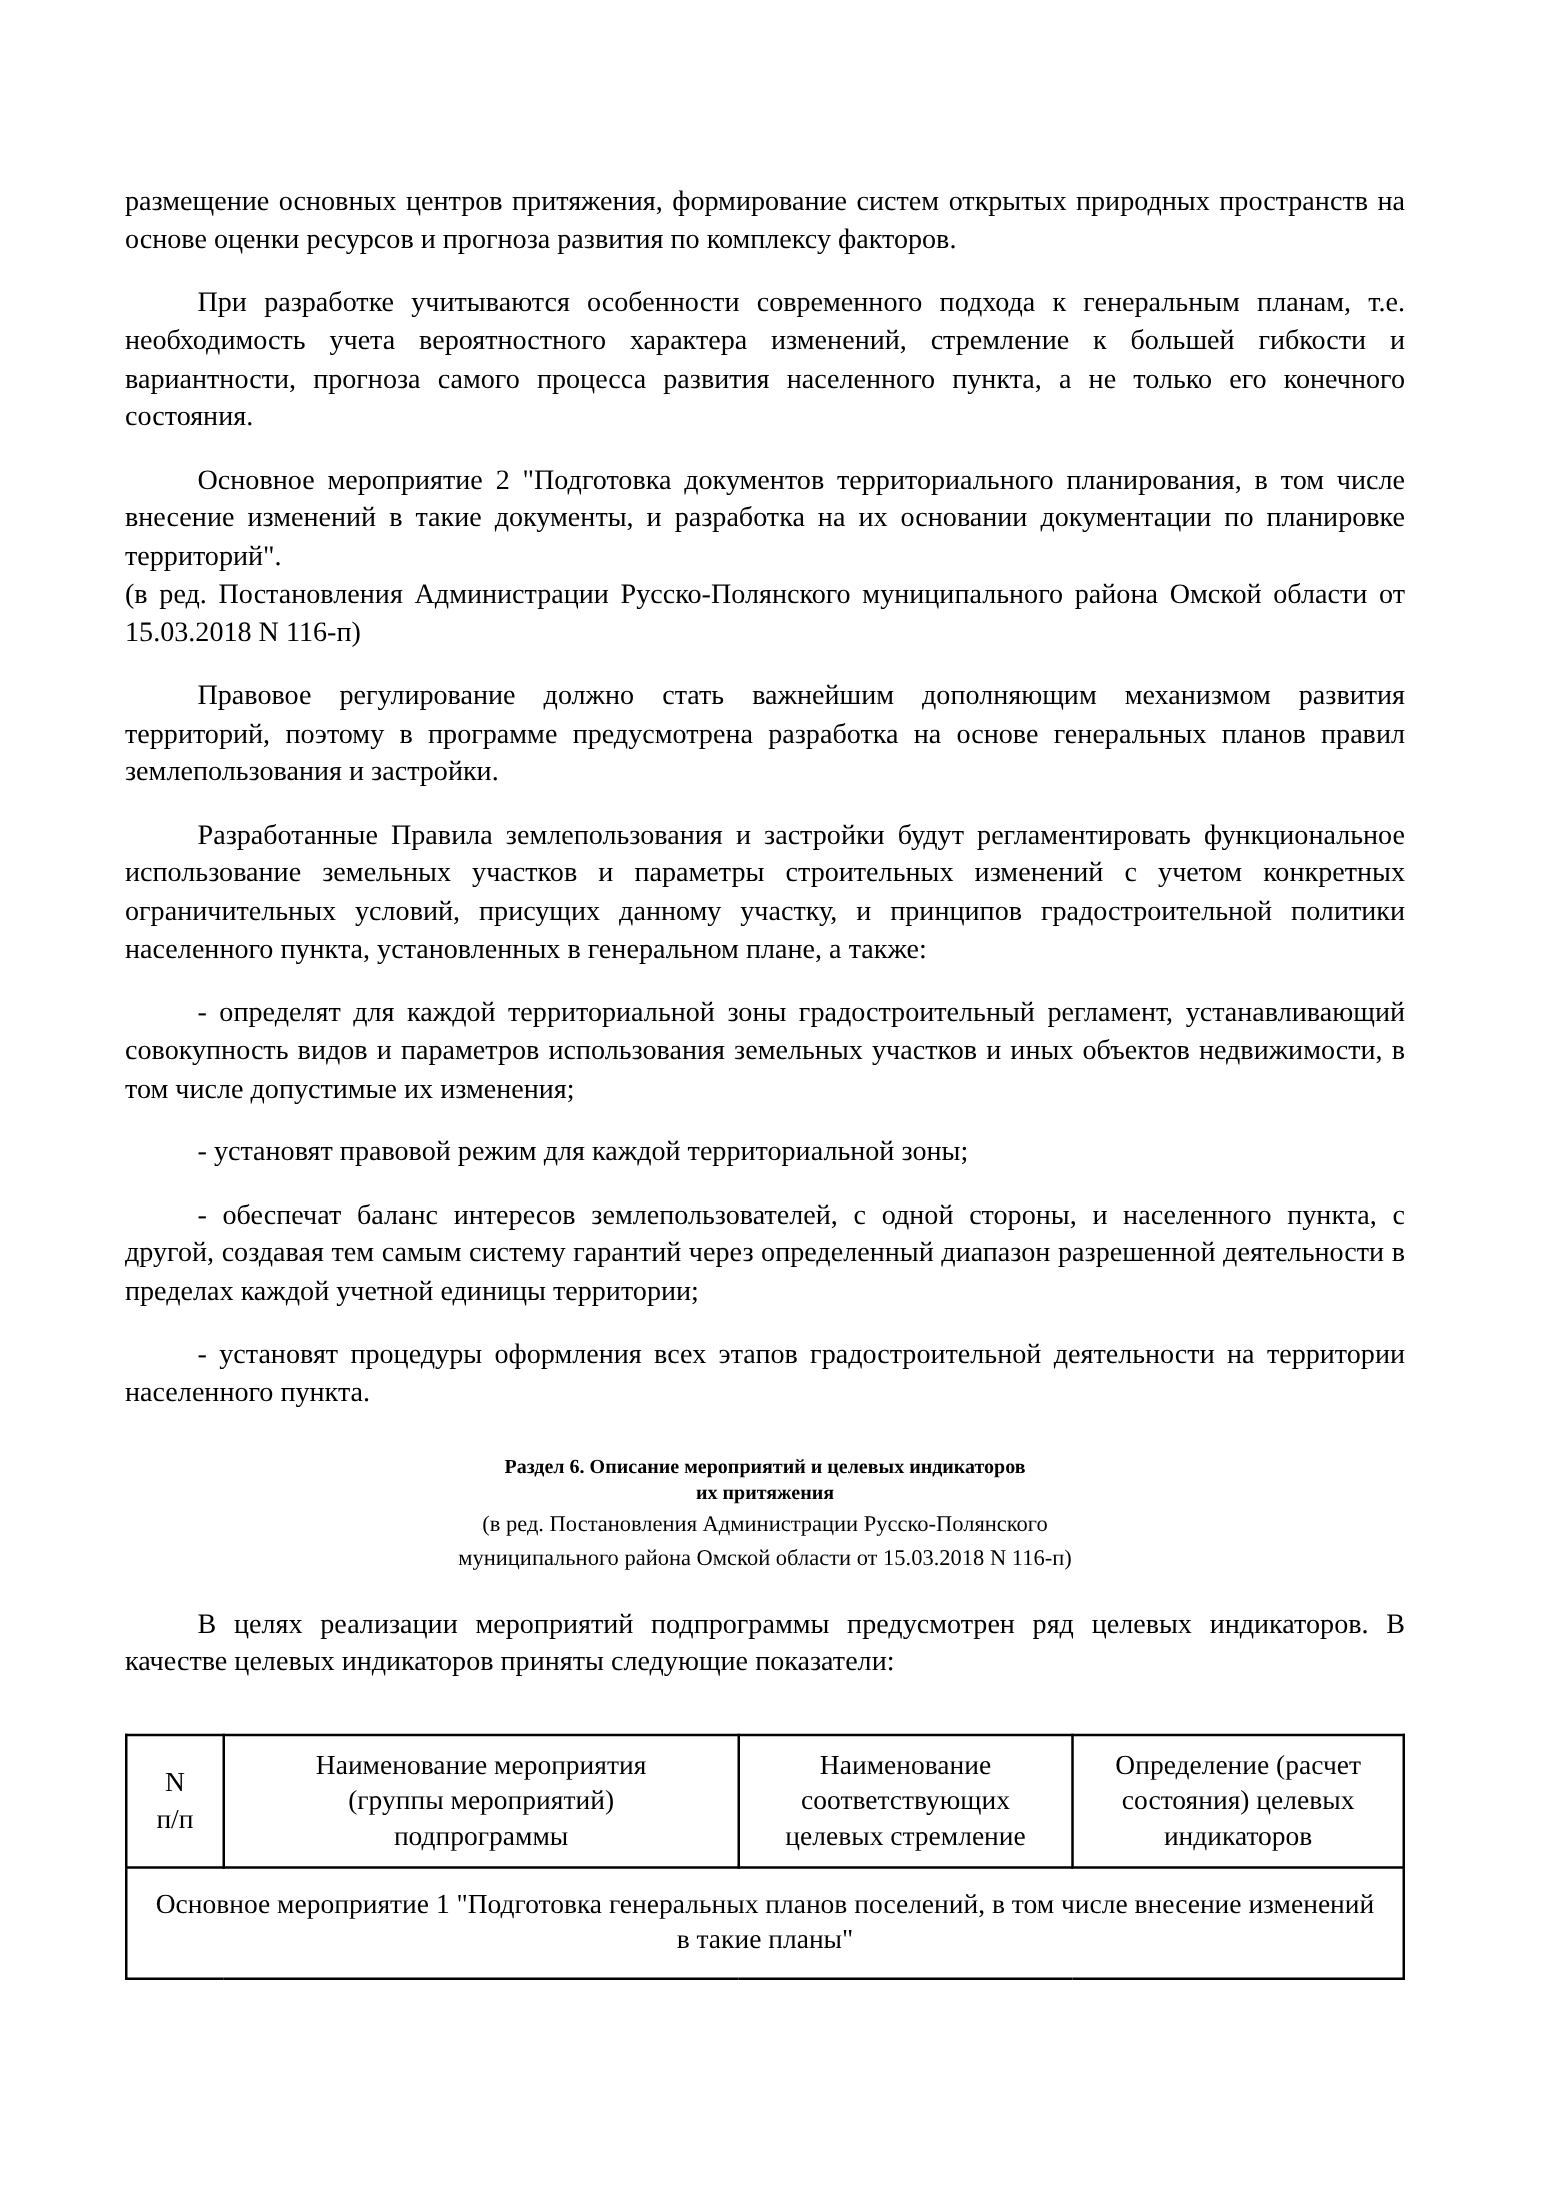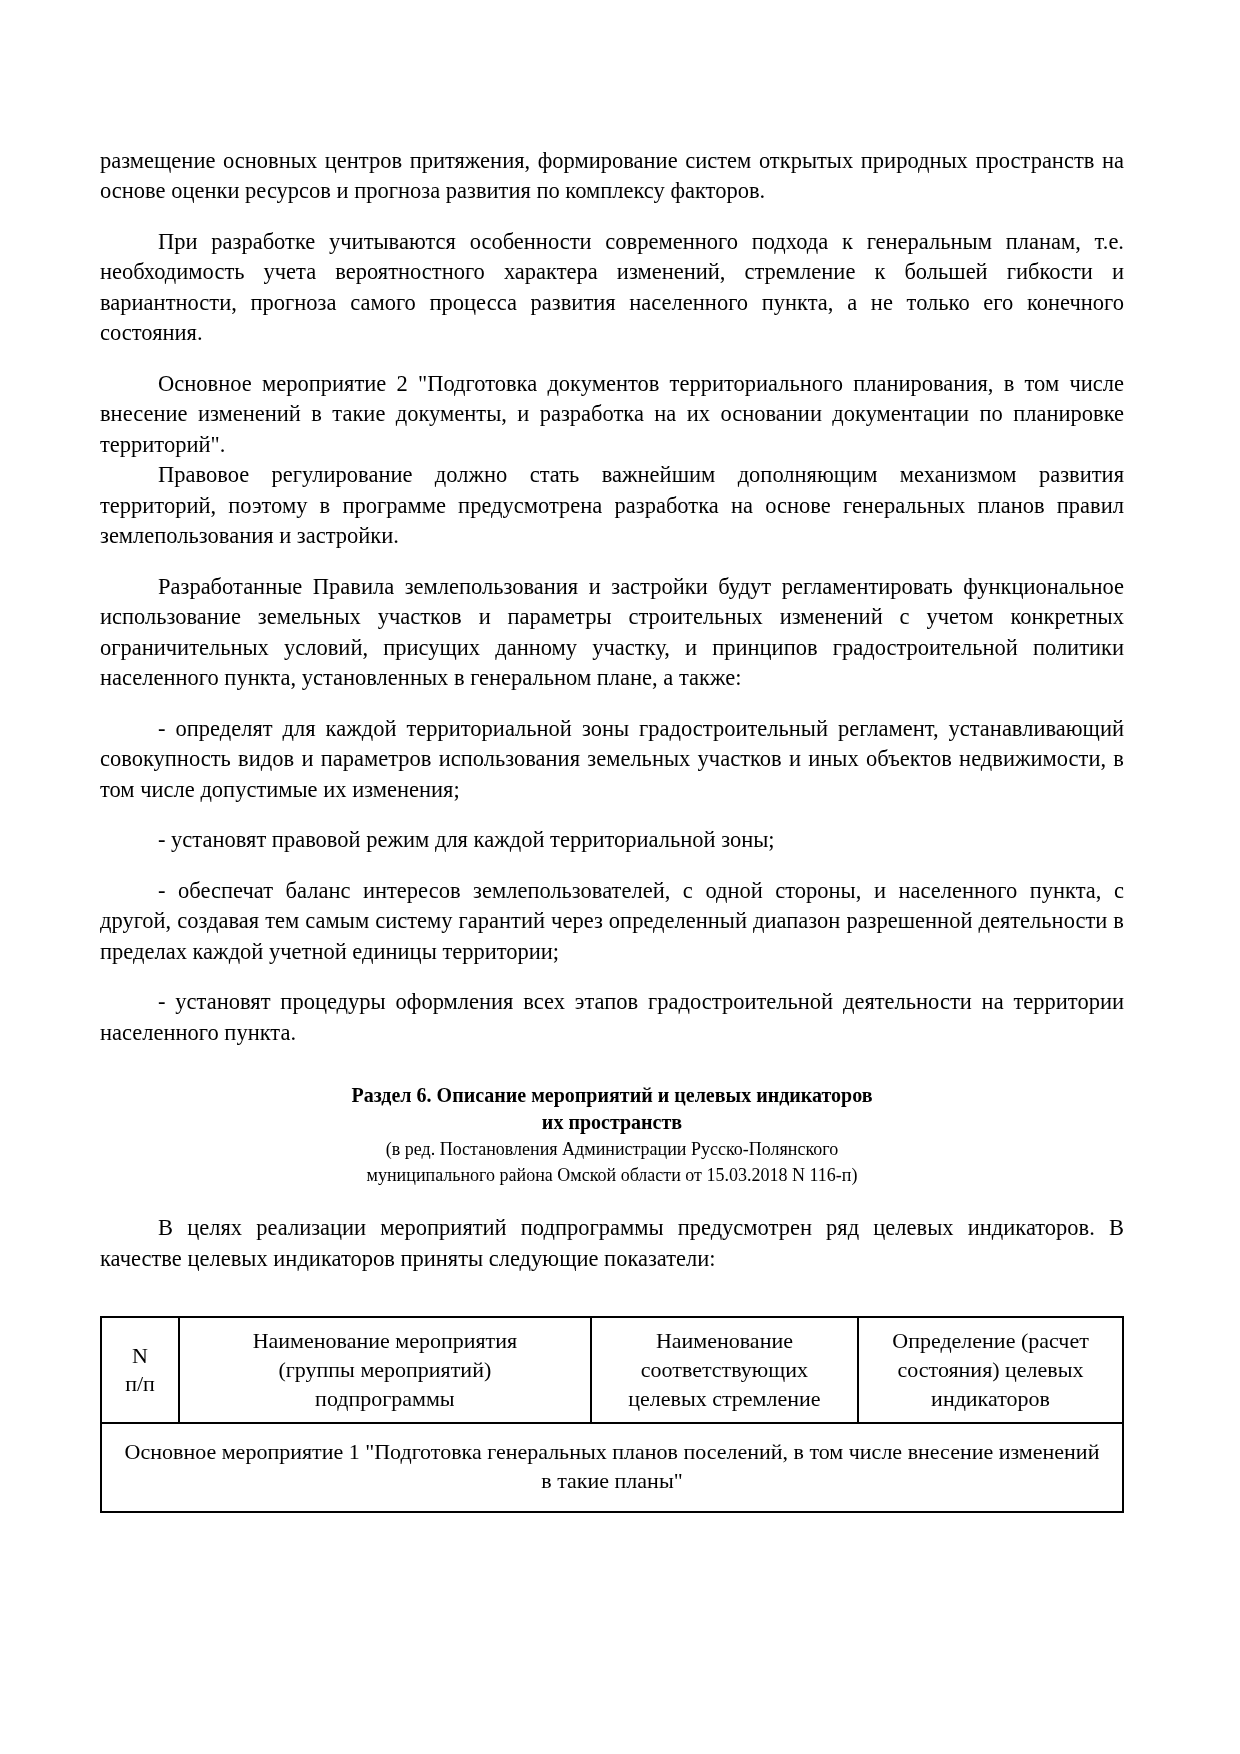--- a/index.html
+++ b/index.html
@@ -46,21 +46,21 @@
   }
   .gap-med { height: 26px; }
 
   
   .section-block {
     margin-top: 34px;
     text-align: center;
   }
   .section-title {
     font-weight: bold;
-    font-size: 20px;
+    font-size: 16px;
     line-height: 1.32;
     text-align: center;
   }
   .section-subtitle {
     font-size: 18px;
     line-height: 1.35;
     text-align: center;
     margin-top: 2px;
   }
 
@@ -93,36 +93,37 @@
 <div class="page">
 
   <div class="doc-body">
 
     <p class="para noindent">размещение основных центров притяжения, формирование систем открытых природных пространств на основе оценки ресурсов и прогноза развития по комплексу факторов.</p>
 
     <p class="para indent">При разработке учитываются особенности современного подхода к генеральным планам, т.е. необходимость учета вероятностного характера изменений, стремление к большей гибкости и вариантности, прогноза самого процесса развития населенного пункта, а не только его конечного состояния.</p>
 
     <p class="para-tight indent">Основное мероприятие 2 "Подготовка документов территориального планирования, в том числе внесение изменений в такие документы, и разработка на их основании документации по планировке территорий".</p>
 
+    <p class="para noindent">(в ред. Постановления Администрации Русско-Полянского муниципального района Омской области от 15.03.2018 N 116-п)</p>
 
     <p class="para indent">Правовое регулирование должно стать важнейшим дополняющим механизмом развития территорий, поэтому в программе предусмотрена разработка на основе генеральных планов правил землепользования и застройки.</p>
 
     <p class="para indent">Разработанные Правила землепользования и застройки будут регламентировать функциональное использование земельных участков и параметры строительных изменений с учетом конкретных ограничительных условий, присущих данному участку, и принципов градостроительной политики населенного пункта, установленных в генеральном плане, а также:</p>
 
     <p class="para indent">- определят для каждой территориальной зоны градостроительный регламент, устанавливающий совокупность видов и параметров использования земельных участков и иных объектов недвижимости, в том числе допустимые их изменения;</p>
 
     <p class="para indent">- установят правовой режим для каждой территориальной зоны;</p>
 
     <p class="para indent">- обеспечат баланс интересов землепользователей, с одной стороны, и населенного пункта, с другой, создавая тем самым систему гарантий через определенный диапазон разрешенной деятельности в пределах каждой учетной единицы территории;</p>
 
     <p class="para indent">- установят процедуры оформления всех этапов градостроительной деятельности на территории населенного пункта.</p>
 
     <div class="section-block">
       <div class="section-title">Раздел 6. Описание мероприятий и целевых индикаторов</div>
-      <div class="section-title">их пространств</div>
+      <div class="section-title">их притяжения</div>
       <div class="section-subtitle">(в ред. Постановления Администрации Русско-Полянского</div>
       <div class="section-subtitle">муниципального района Омской области от 15.03.2018 N 116-п)</div>
     </div>
 
     <div class="gap-med"></div>
 
     <p class="para indent">В целях реализации мероприятий подпрограммы предусмотрен ряд целевых индикаторов. В качестве целевых индикаторов приняты следующие показатели:</p>
 
     <table class="indicators-table">
       <colgroup>

